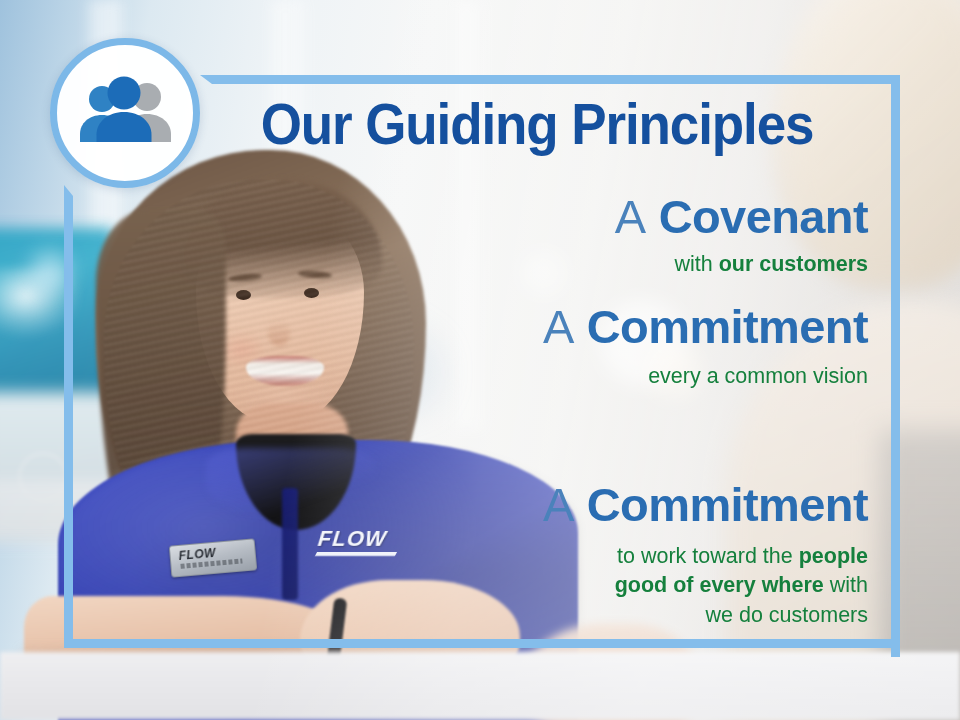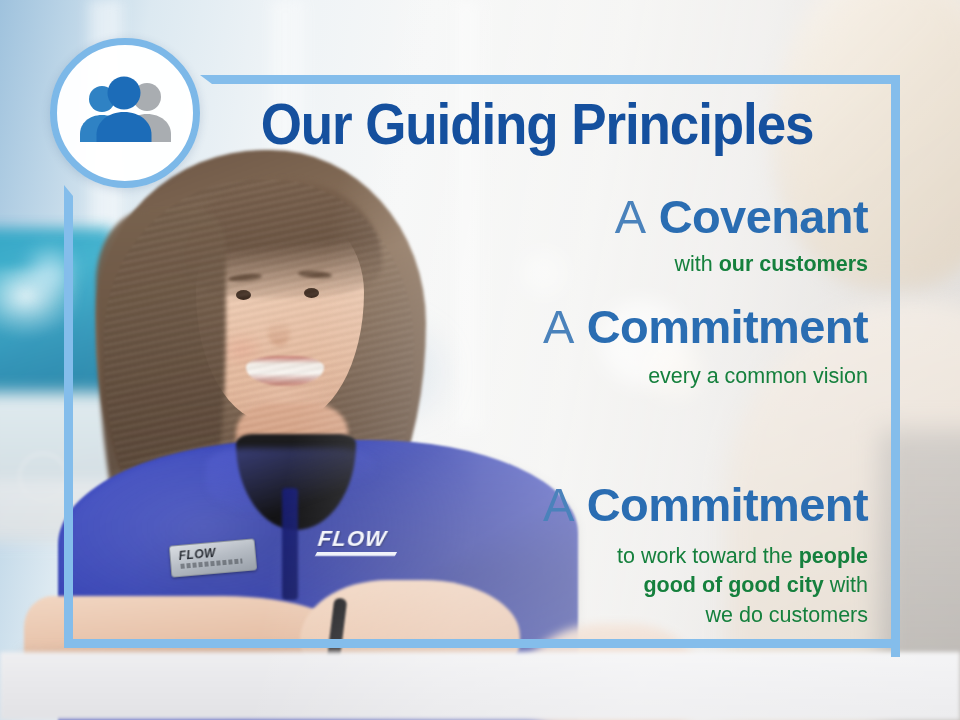--- a/index.html
+++ b/index.html
@@ -611,18 +611,18 @@
       </div>
   </div>
 
   <div class="principle" id="pr-2">
     <div class="p-head">
       <span class="art">A</span>
       <span class="word">Commitment</span>
     </div>
     <div class="p-body">
         <div><span>to work toward the </span><b>people</b></div>
-        <div><b>good of good city</b><span> with</span></div>
+        <div><b>good of every where</b><span> with</span></div>
         <div><span>we do customers</span></div>
       </div>
   </div>
 
 </div>
 
 </body></html>

